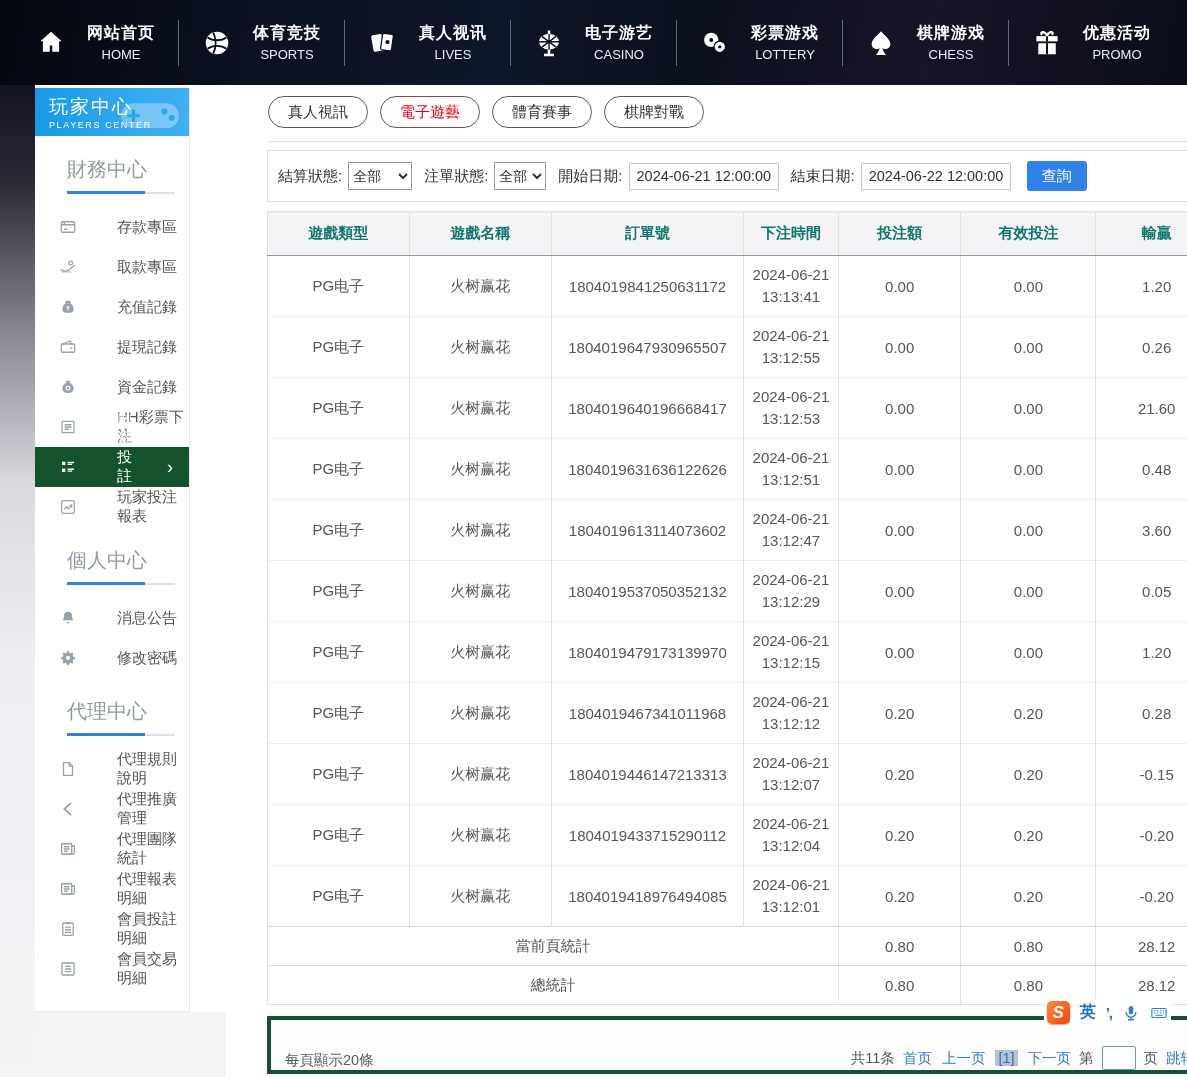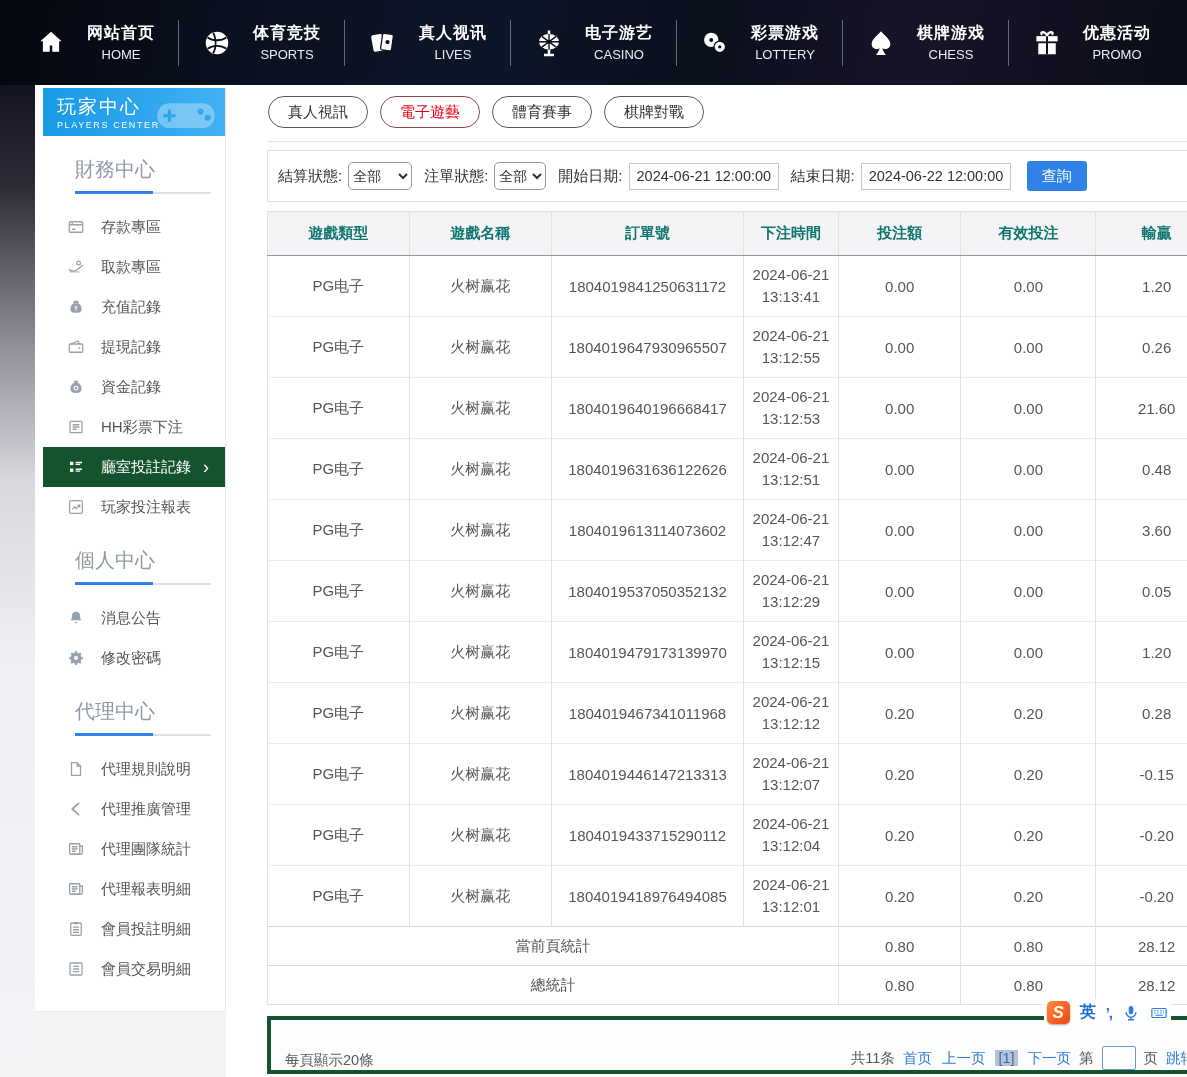--- a/index.html
+++ b/index.html
@@ -18,49 +18,49 @@
   .nav-zh { color: #fff; font-size: 16px; font-weight: 700; letter-spacing: 1px; }
   .nav-en { color: #e9eef6; font-size: 13px; margin-top: 3px; }
   .nav-sep { width: 1px; height: 46px; background: rgba(165,178,198,.55); }
 
   
   .gutter { position: absolute; left: 0; top: 85px; width: 35px; height: 992px;
     background: linear-gradient(180deg,#141320 0%,#2b2b36 10%,#8e8e98 26%,#d8d8de 40%,#efeff3 58%,#f4f4f7 100%); }
   .under-side { position: absolute; left: 35px; top: 1012px; width: 191px; height: 65px; background: #f4f4f7; }
 
   
-  .sidebar { position: absolute; left: 35px; top: 88px; width: 191px; height: 924px;
-    background: #fff; border-right: 1px solid #e8e8ec; border-bottom: 1px solid #e8e8ec; padding-left: 8px; }
+  .sidebar { position: absolute; left: 35px; top: 88px; width: 155px; height: 924px;
+    background: #fff; border-right: 1px solid #e8e8ec; border-bottom: 1px solid #e8e8ec; }
   .side-head { height: 48px; background: linear-gradient(90deg,#189ae6,#41b0f4);
     color: #fff; padding: 6px 0 0 14px; position: relative; overflow: hidden; }
   .side-head .zh { font-size: 19px; letter-spacing: 2px; }
   .side-head .en { font-size: 9px; letter-spacing: 1.6px; }
   .side-head .pad { position: absolute; right: 6px; top: 5px; width: 66px; height: 40px; opacity: .32; color: #fff; }
   .section-title { font-size: 20px; color: #8f9aa6; margin: 20px 0 0 32px; }
   .section-line { height: 2px; background: #e0e0e4; margin: 9px 14px 13px 32px; position: relative; }
   .section-line::before { content: ""; position: absolute; left: 0; top: -1px; height: 3px; width: 78px; background: #2e82e8; }
   .side-item { display: flex; align-items: center; height: 40px; padding-left: 24px;
-    color: #555; font-size: 15px; cursor: pointer; }
+    color: #555; font-size: 15px; cursor: pointer; gap: 24px; }
   .side-item .icn { width: 18px; height: 18px; color: #98a2ac; margin-right: 16px; flex: none; display: inline-flex; }
   .icn svg { width: 100%; height: 100%; }
   .side-item.active { background: #14532d; color: #fff; }
   .side-item.active .icn { color: #fff; }
   .chev { margin-left: auto; margin-right: 16px; font-size: 18px; line-height: 1; }
 
   
   .main { position: absolute; left: 236px; top: 90px; width: 951px; margin-left: 31px; }
   .tabs { display: flex; gap: 12px; padding: 6px 0 13px 1px; border-bottom: 1px solid #e2e2e6; }
   .tab { min-width: 100px; height: 32px; border: 1.5px solid #55595f; border-radius: 16px;
     background: #fff; font-size: 15px; color: #333; display: flex; align-items: center;
     justify-content: center; padding: 0 18px; cursor: pointer; }
   .tab.active { color: #e60012; border-color: #8a4a50; }
 
   .filterbar { margin-top: 8px; border: 1px solid #e2e2e6; padding: 10px 10px; display: flex;
     align-items: center; gap: 6px; font-size: 15px; color: #333; background: #fff; }
-  .filterbar select { height: 28px; border: 1px solid #999; border-radius: 5px; font-size: 14px;
+  .filterbar select { height: 28px; border: 1px solid #999; border-radius: 0; font-size: 14px;
     color: #333; background: #fff; margin-right: 6px; }
   .inp-date { width: 150px; height: 27px; border: 1px solid #c6c6cb; font-size: 14.5px;
     color: #333; padding: 0 7px; margin-right: 6px; }
   .btn-search { background: #2e82e8; color: #fff; border: none; border-radius: 3px; height: 30px;
     padding: 0 15px; font-size: 15px; margin-left: 4px; cursor: pointer; }
 
   table.btable { width: 100%; border-collapse: collapse; margin-top: 9px; background: #fff;
     border: 1px solid #e0e0e6; table-layout: fixed; }
   .btable th { background: #f4f4f6; height: 44px; font-size: 15px; color: #0f766e; font-weight: 600;
     border-left: 1px solid #f2dada; border-bottom: 1px solid #98989e; }

